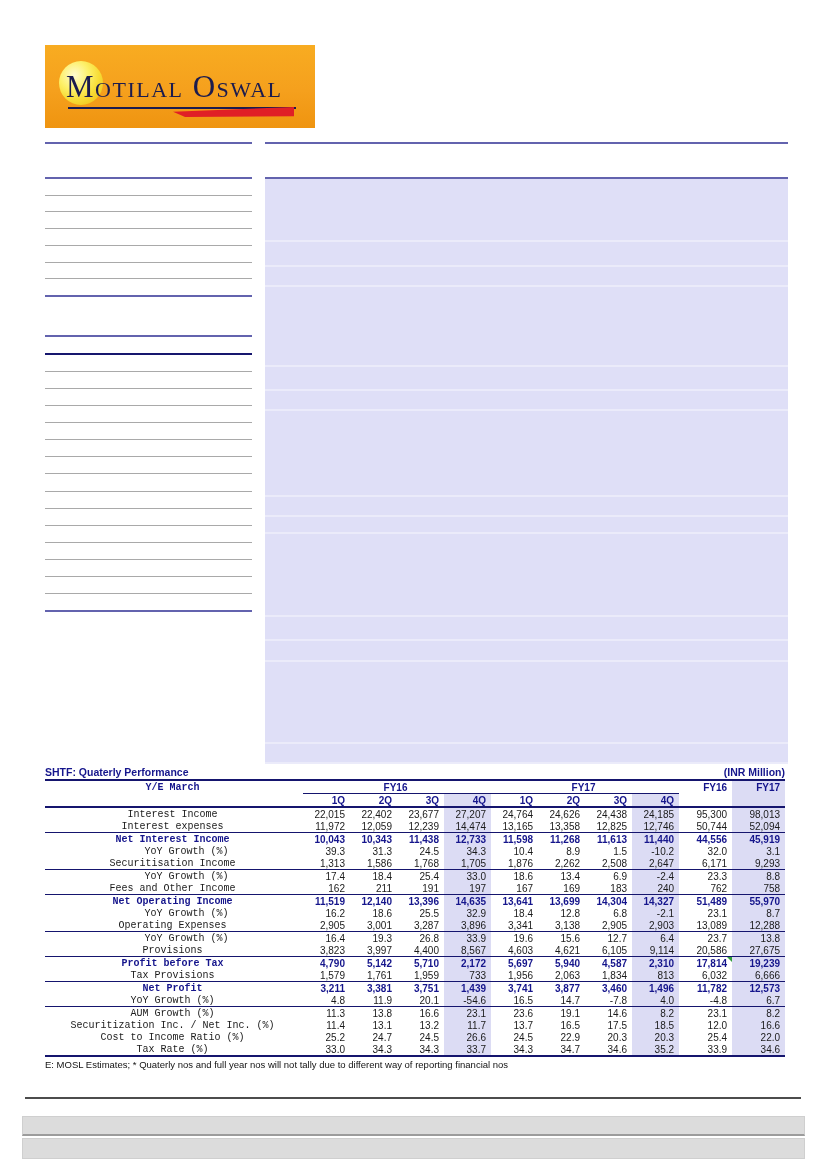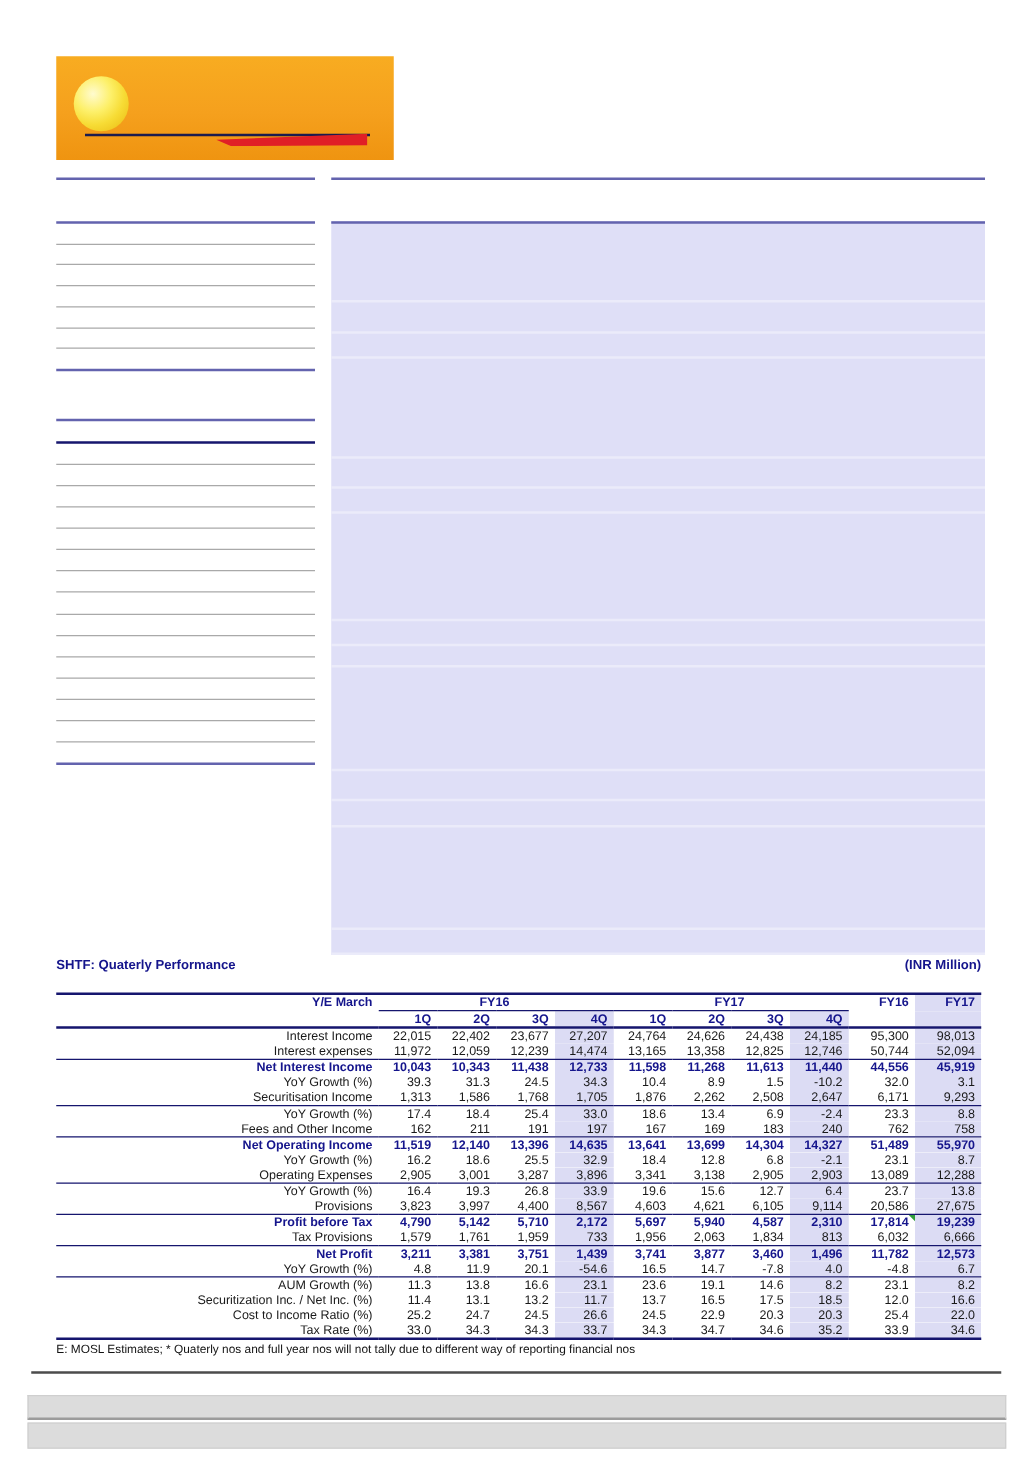--- a/index.html
+++ b/index.html
@@ -31,27 +31,27 @@
   #left-block-2 .linefill{top:18px;bottom:0;}
 
   
   #panel{position:absolute;left:265px;top:177px;width:523px;height:585px;
          background:#dfdff7;border-top:2px solid #6363ae;}
   #panel .div{position:absolute;left:0;right:0;height:2px;background:#ebebfa;}
 
   
   #qtable{position:absolute;left:45px;top:766px;width:740px;}
   .trow{display:flex;justify-content:space-between;align-items:flex-end;
-        border-bottom:2px solid #15156e;padding-bottom:16px;height:12px;}
+        border-bottom:2px solid #15156e;padding-bottom:1px;height:12px;}
   .trow span{font-size:10.5px;font-weight:bold;color:#15158c;line-height:11px;}
   table.fin{border-collapse:collapse;table-layout:fixed;width:740px;margin-top:0;}
   table.fin th,table.fin td{padding:0 5px 0 2px;font-size:10px;line-height:11px;height:12px;
         overflow:hidden;white-space:nowrap;}
   table.fin .num{text-align:right;padding-right:5px;color:#1a1a1a;}
-  table.fin .lbl{text-align:right;color:#1a1a1a;font-weight:normal;}
+  table.fin .lbl{text-align:center;color:#1a1a1a;font-weight:normal;font-family:Liberation Mono, monospace;}
   table.fin .b{color:#15158c;font-weight:bold;}
   table.fin .hi{background:#dcdcf4;}
   table.fin .center{text-align:center;}
   table.fin tr.yr th{color:#15158c;font-weight:bold;height:12px;}
   table.fin tr.yr .span-u{border-bottom:1px solid #15156e;}
   table.fin tr.qr th{color:#15158c;font-weight:bold;border-bottom:2px solid #15156e;height:12px;}
   table.fin tbody{border-bottom:2px solid #15156e;}
   table.fin tr.rule td{border-bottom:1px solid #15156e;}
   table.fin td.mark{position:relative;}
   table.fin td.mark::after{content:"";position:absolute;top:0;right:0;width:0;height:0;
@@ -64,20 +64,21 @@
   #gbar-1{top:1116px;height:20px;border-bottom:2px solid #9c9c9c;}
   #gbar-2{top:1138px;height:21px;}
 </style>
 </head>
 <body>
 
 <div id="page">
 
   <div id="logo">
     <div class="ball"></div>
+    <div class="brand">Motilal Oswal</div>
     <div class="brand-rule"></div>
     <div class="swoosh"></div>
   </div>
 
   <div class="hline" style="left:45px;top:142px;width:207px;"></div>
   <div class="hline" style="left:265px;top:142px;width:523px;"></div>
 
   <div id="left-block-1" class="linesec">
     <div class="linefill">
         <div class="gline"></div>

